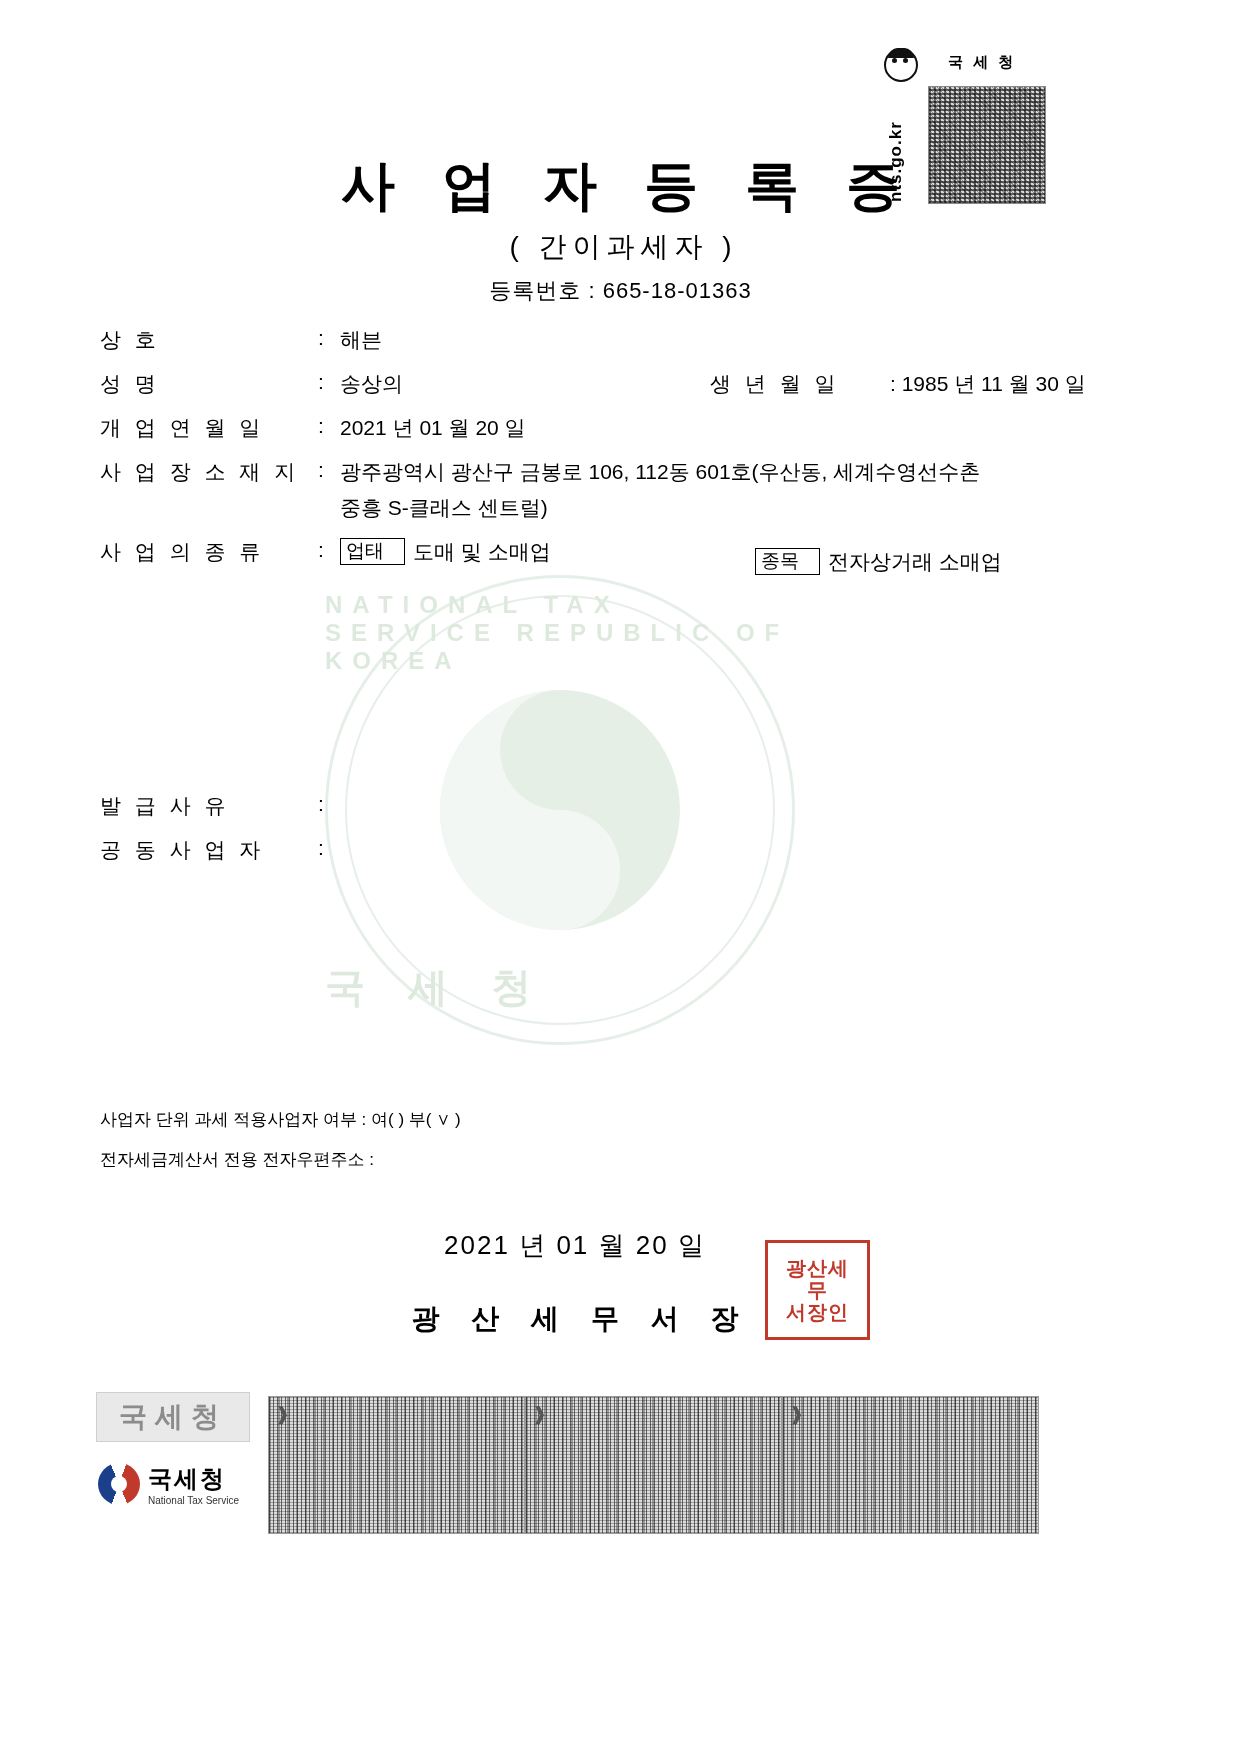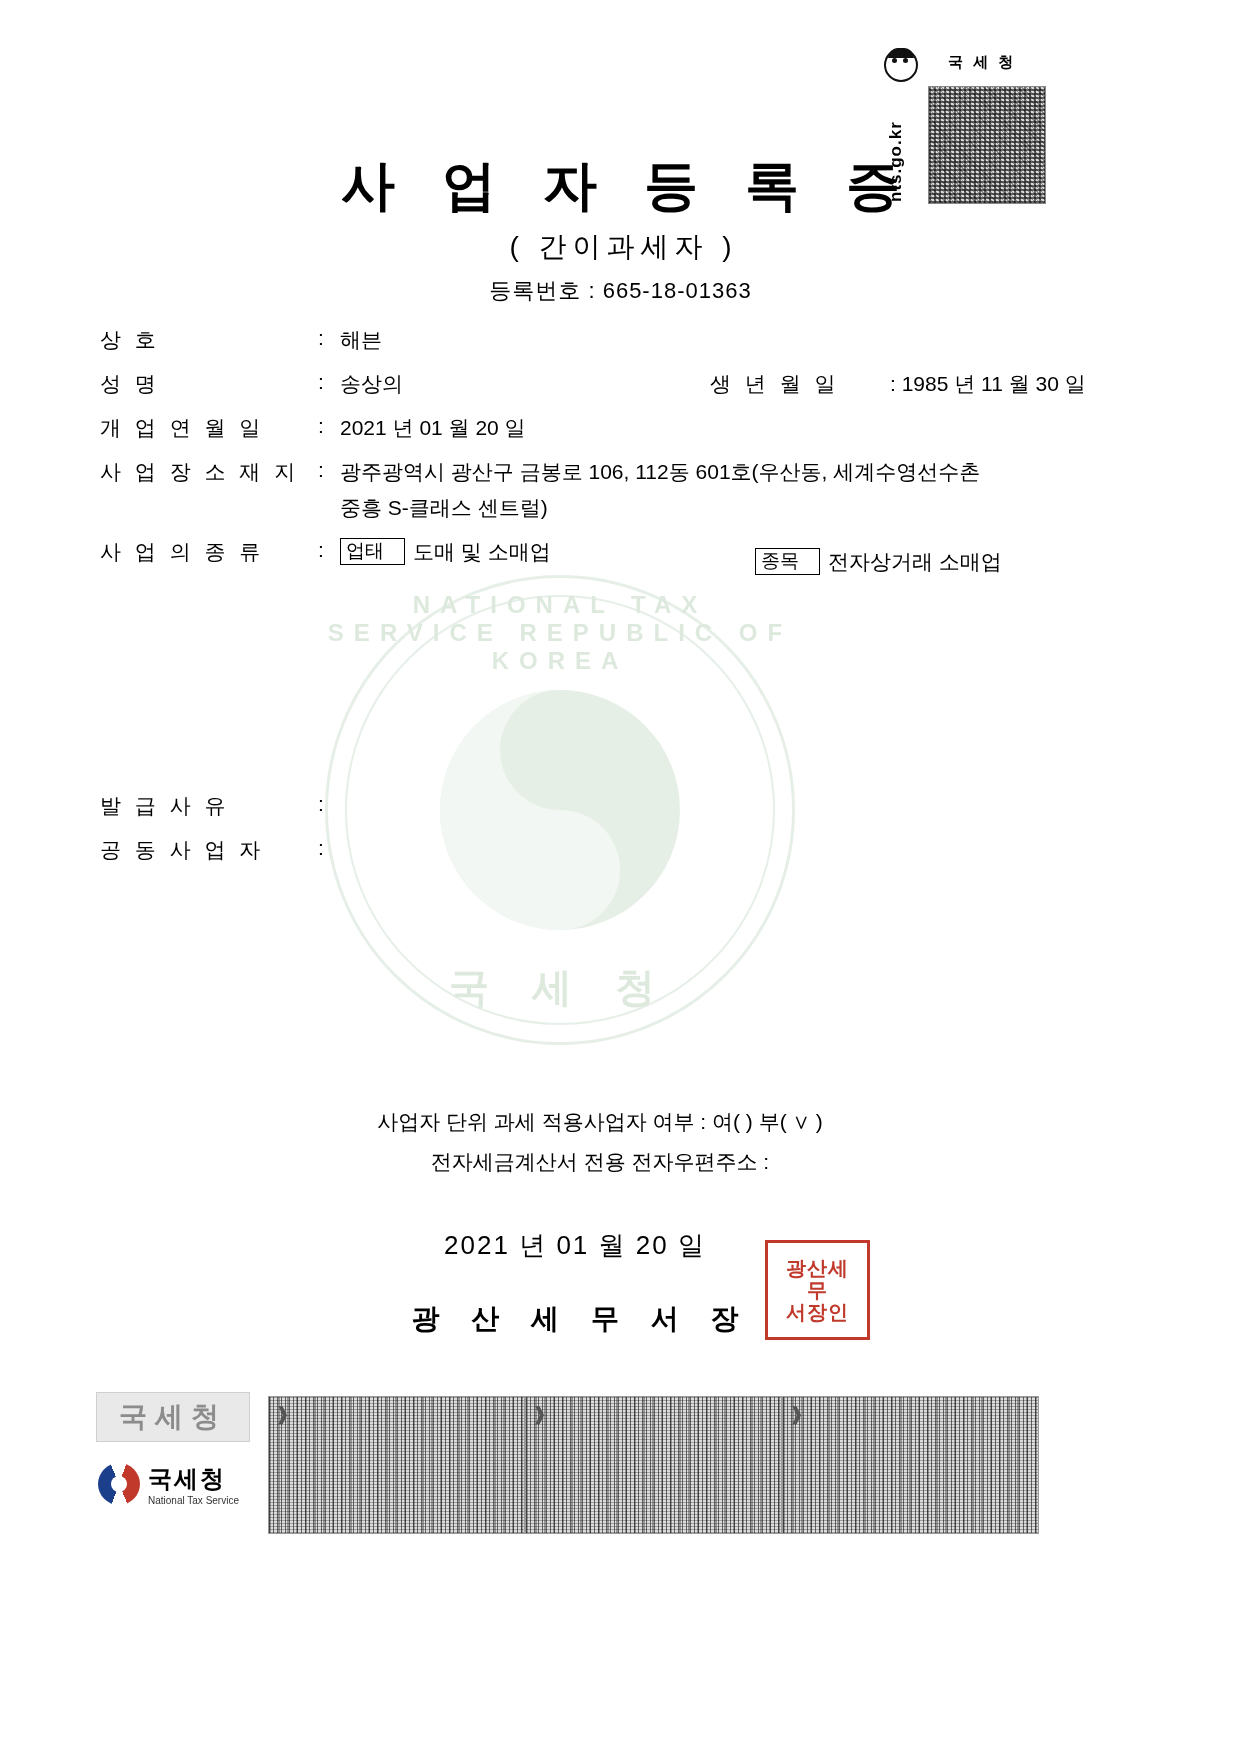--- a/index.html
+++ b/index.html
@@ -127,32 +127,32 @@
   }
   .seal-taeguk:after {
     content:""; position:absolute; left:60px; top:0; width:120px; height:120px;
     border-radius:50%; background:#cfe0cf;
   }
   .seal-taeguk-dot {
     position:absolute; left:60px; top:120px; width:120px; height:120px;
     border-radius:50%; background:#e8f1e8;
   }
   .seal-text-top, .seal-text-bottom {
-    position:absolute; width:470px; text-align:center;
+    position:absolute; width:470px; 
     color:#bed4be; font-weight:bold;
   }
   .seal-text-top { top:16px; font-size:24px; letter-spacing:10px; }
   .seal-text-bottom { bottom:30px; font-size:40px; letter-spacing:16px; }
 
   
   .mid { position:absolute; left:100px; top:792px; width:700px; font-size:21px; }
   .mid .row { height:44px; }
 
   
-  .lower { position:absolute; left:100px; top:1108px; width:1000px; font-size:21px;text-align:center; }
+  .lower { position:absolute; left:100px; top:1108px; width:1000px; font-size:17px; }
   .lower .line { height:40px; white-space:nowrap; }
 
   
   .issue-date {
     position:absolute; top:1228px; left:0; width:1150px;
     text-align:center; font-size:26px; letter-spacing:2px;
   }
   .office {
     position:absolute; top:1300px; left:0; width:1150px;
     text-align:center; font-size:28px; font-weight:bold; letter-spacing:12px;

